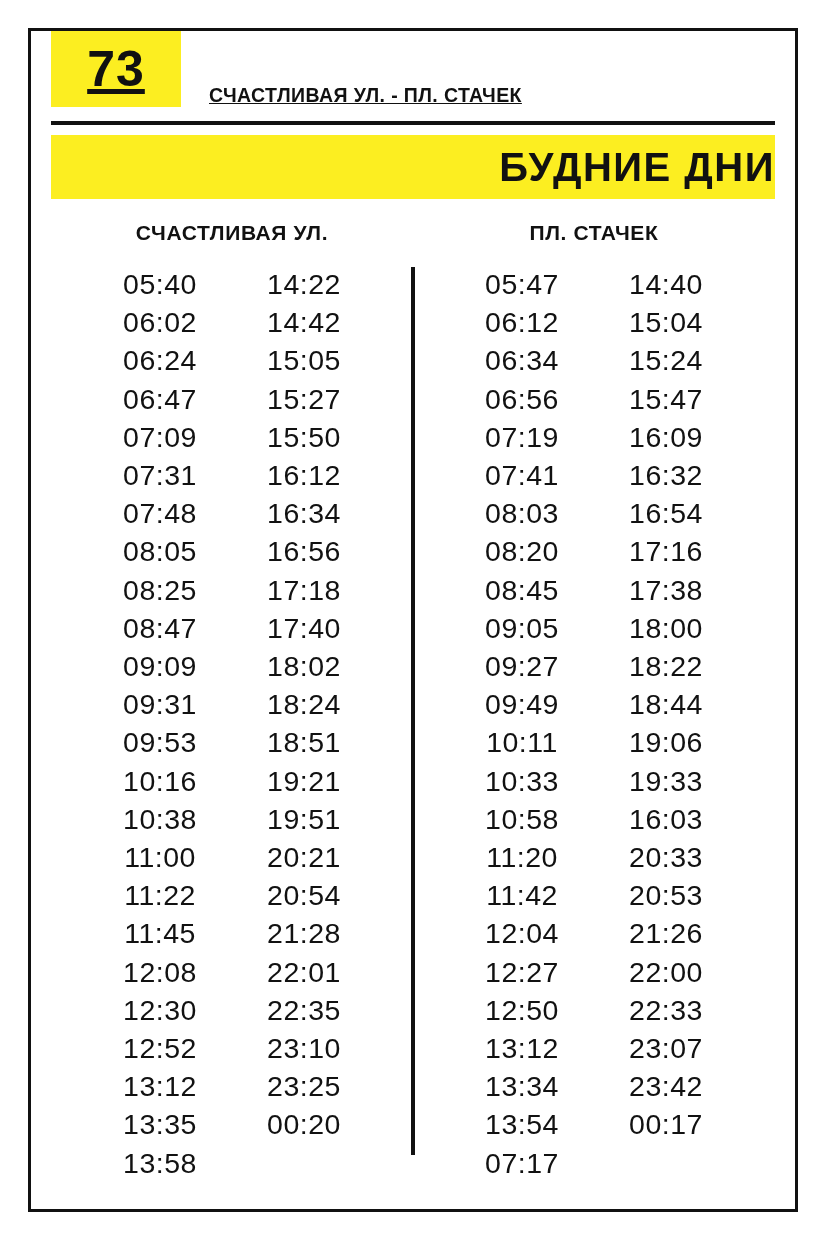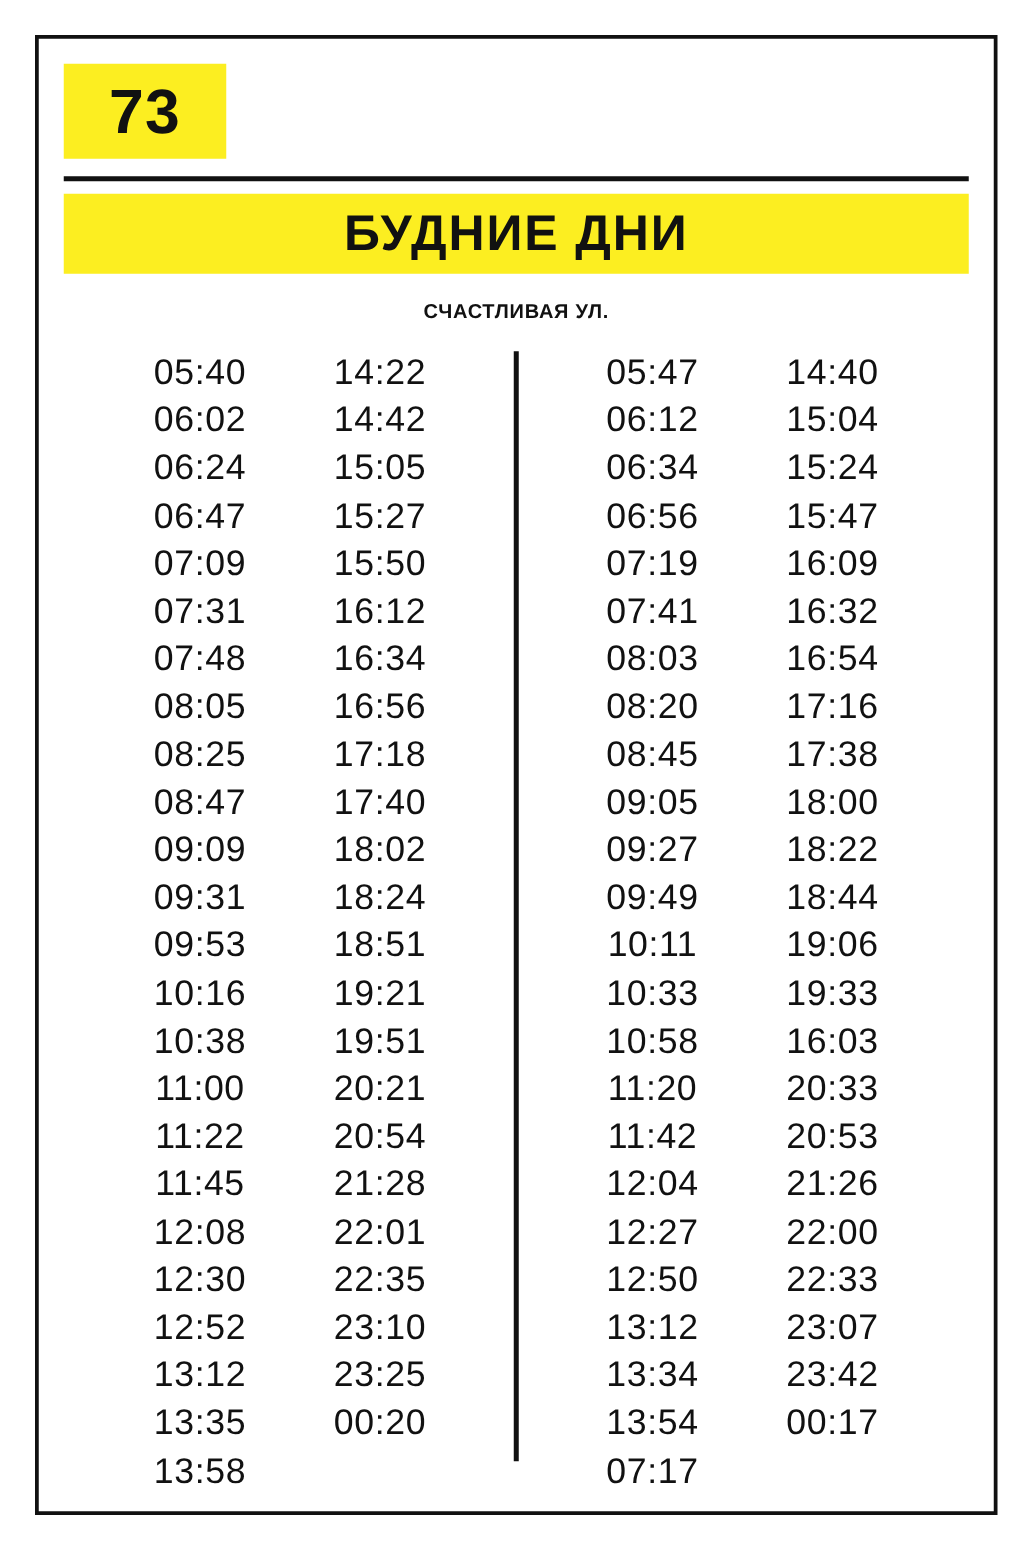--- a/index.html
+++ b/index.html
@@ -22,22 +22,23 @@
     height: 1184px;
     border: 3px solid #111111;
     background: #ffffff;
     box-sizing: border-box;
     padding: 0;
   }
   
   .header {
     display: flex;
     align-items: flex-end;
-    padding: 20px 20px 10px 20px;
-    box-sizing: border-box;
+    padding: 0 20px 10px 20px;
+    box-sizing: border-box;
+    text-decoration: underline;
   }
   .route-badge {
     width: 130px;
     height: 76px;
     background: #fcee21;
     display: flex;
     align-items: center;
     justify-content: center;
     flex: 0 0 auto;
   }
@@ -70,41 +71,41 @@
     background: #111111;
     margin: 4px 20px 0 20px;
   }
   
   .banner {
     margin: 10px 20px 0 20px;
     background: #fcee21;
     height: 64px;
     display: flex;
     align-items: center;
-    justify-content: center;
+    justify-content: flex-end;
   }
   .banner-text {
     font-size: 40px;
     font-weight: bold;
     letter-spacing: 1.5px;
     color: #111111;
   }
   
   .directions {
     display: flex;
     margin-top: 22px;
     padding: 0 20px;
     box-sizing: border-box;
   }
   .direction-col {
     flex: 1 1 50%;
     text-align: center;
   }
   .direction-title {
-    font-size: 16px;
+    font-size: 21px;
     font-weight: bold;
     letter-spacing: 0.6px;
     color: #111111;
   }
   
   .times-area {
     position: relative;
     margin-top: 20px;
     padding: 0 20px;
     box-sizing: border-box;
@@ -142,32 +143,36 @@
 </head>
 <body>
 
 <div class="poster">
 
   <div class="header">
     <div class="route-badge">
       <span class="route-number">73</span>
     </div>
     <div class="header-text">
+      <div class="route-title">СЧАСТЛИВАЯ УЛ. - ПЛ. СТАЧЕК</div>
     </div>
   </div>
 
   <div class="rule"></div>
 
   <div class="banner">
     <span class="banner-text">БУДНИЕ ДНИ</span>
   </div>
 
   <div class="directions">
     <div class="direction-col">
       <span class="direction-title">СЧАСТЛИВАЯ УЛ.</span>
+    </div>
+    <div class="direction-col">
+      <span class="direction-title">ПЛ. СТАЧЕК</span>
     </div>
   </div>
 
   <div class="times-area">
     <div class="divider"></div>
 
     <div class="half">
       <div class="time-col" id="col-0-0">
           <div class="time">05:40</div>
           <div class="time">06:02</div>

